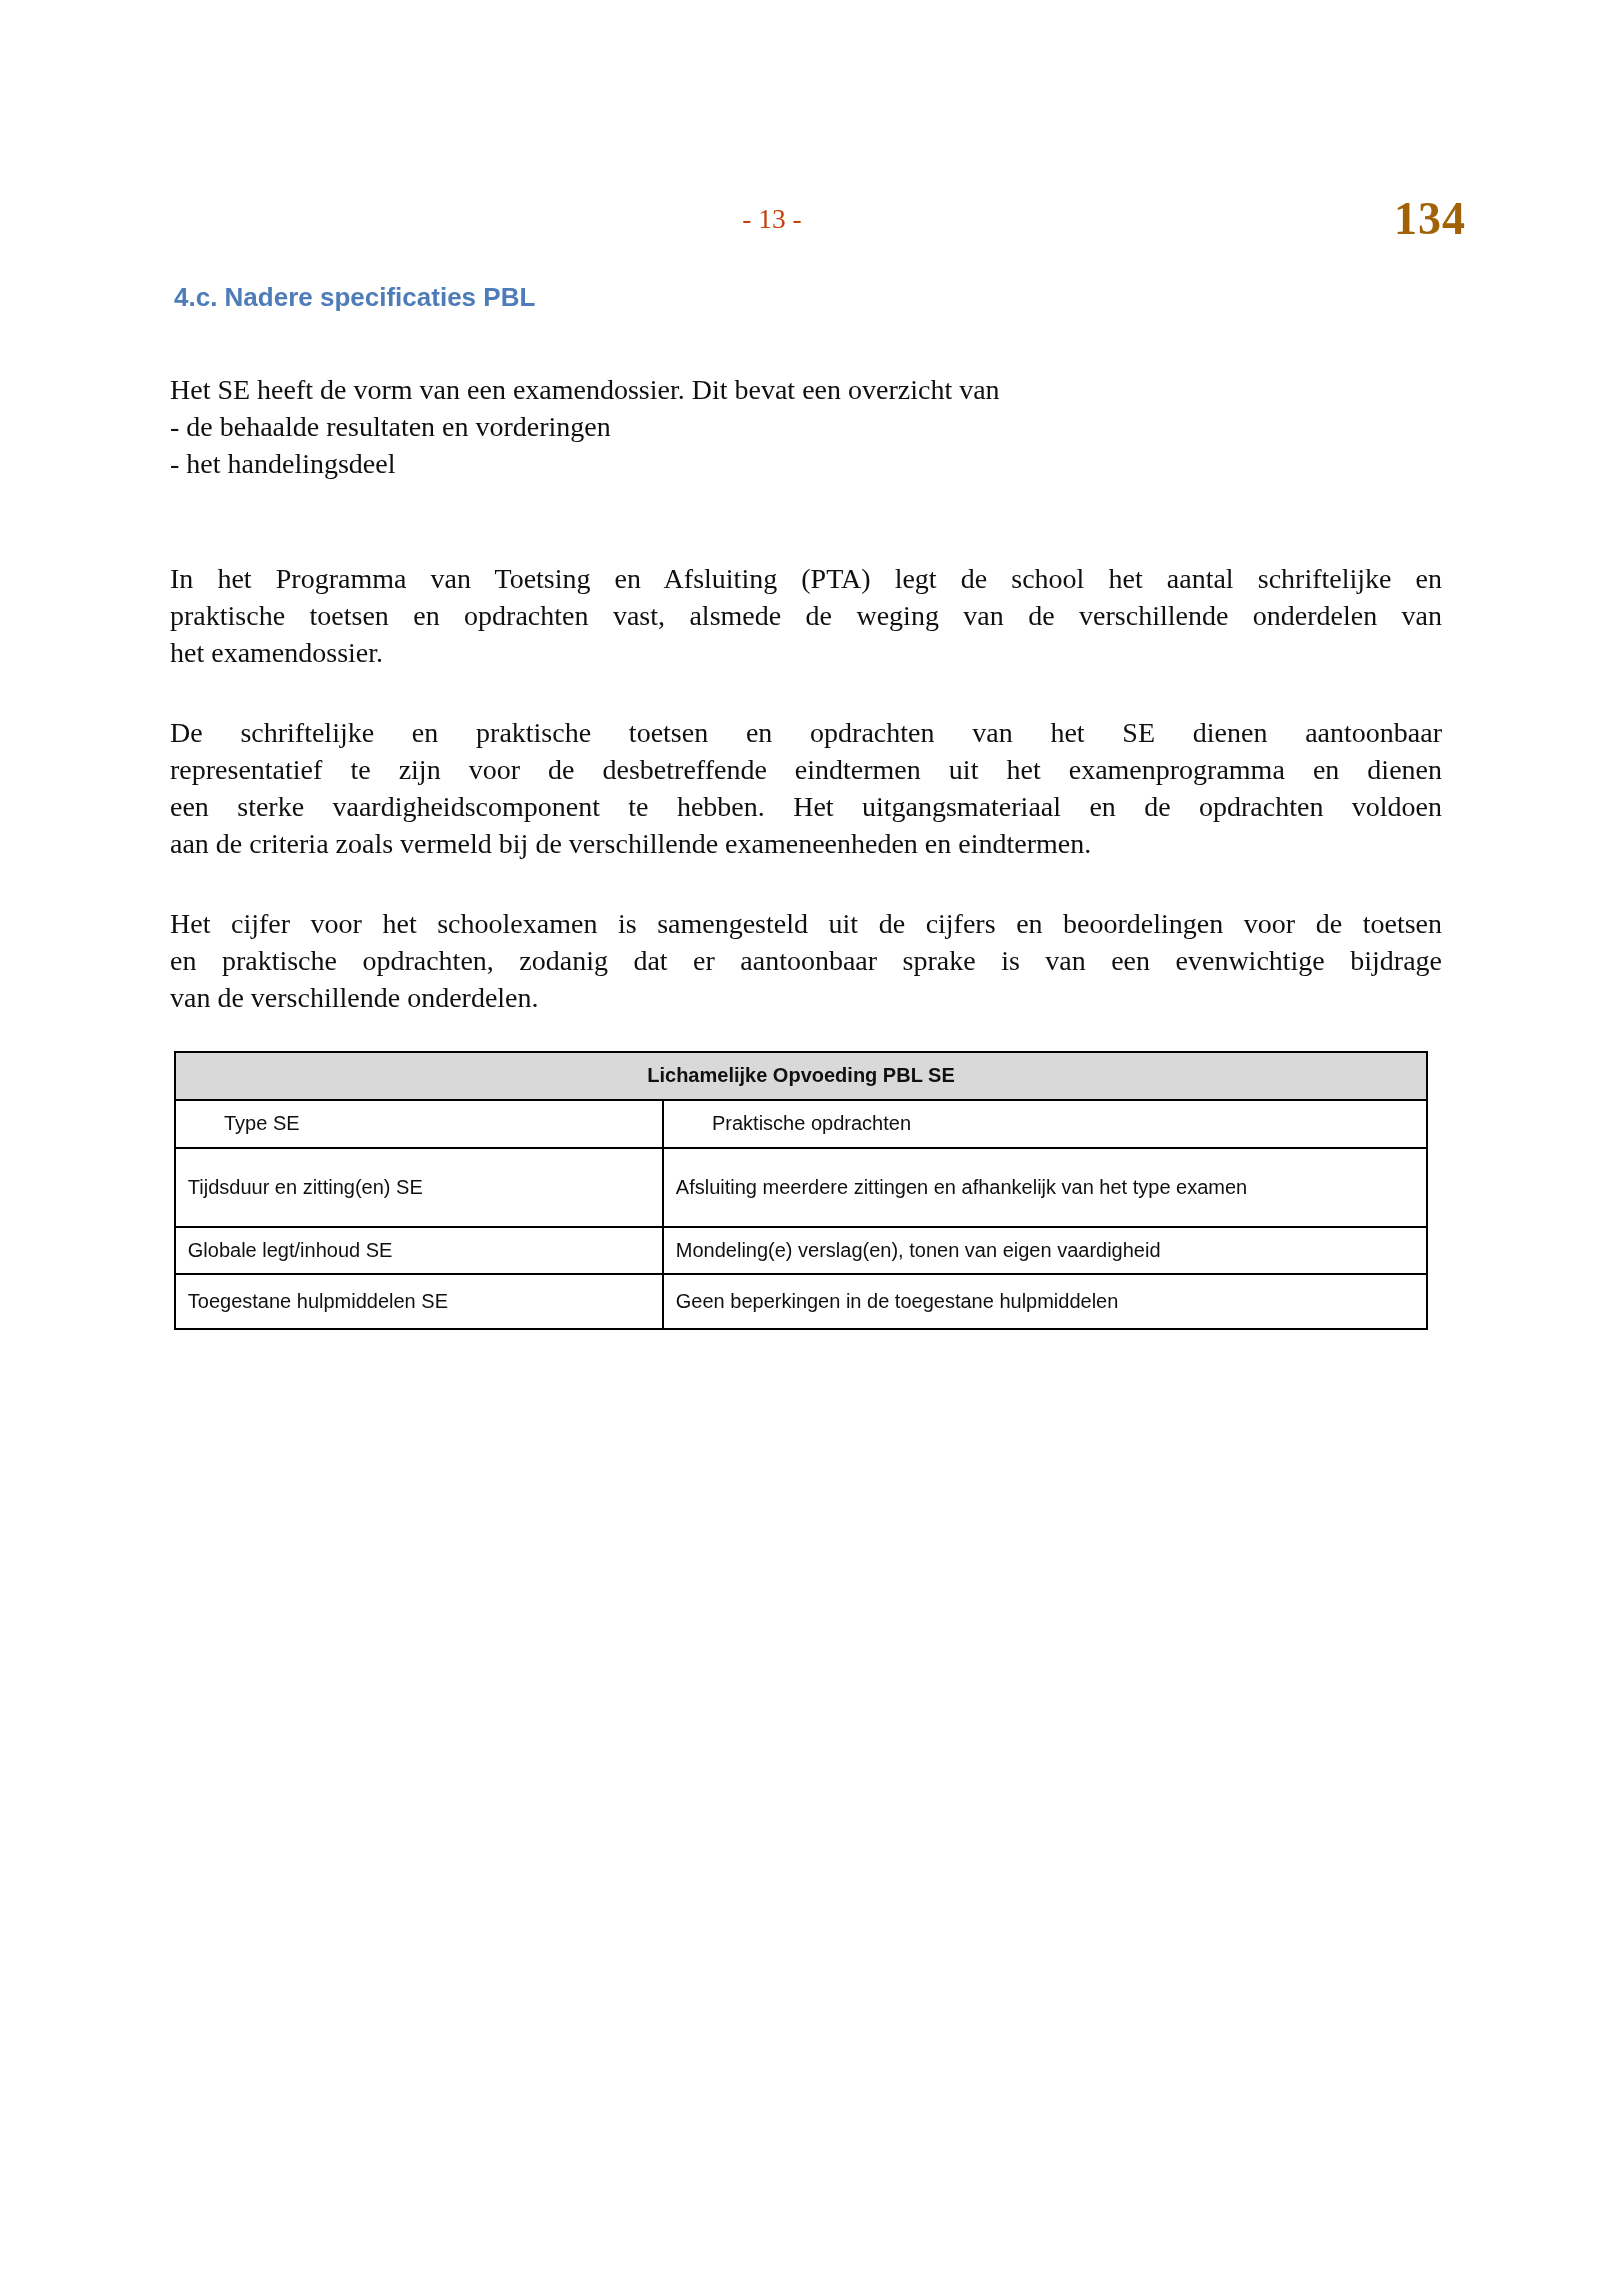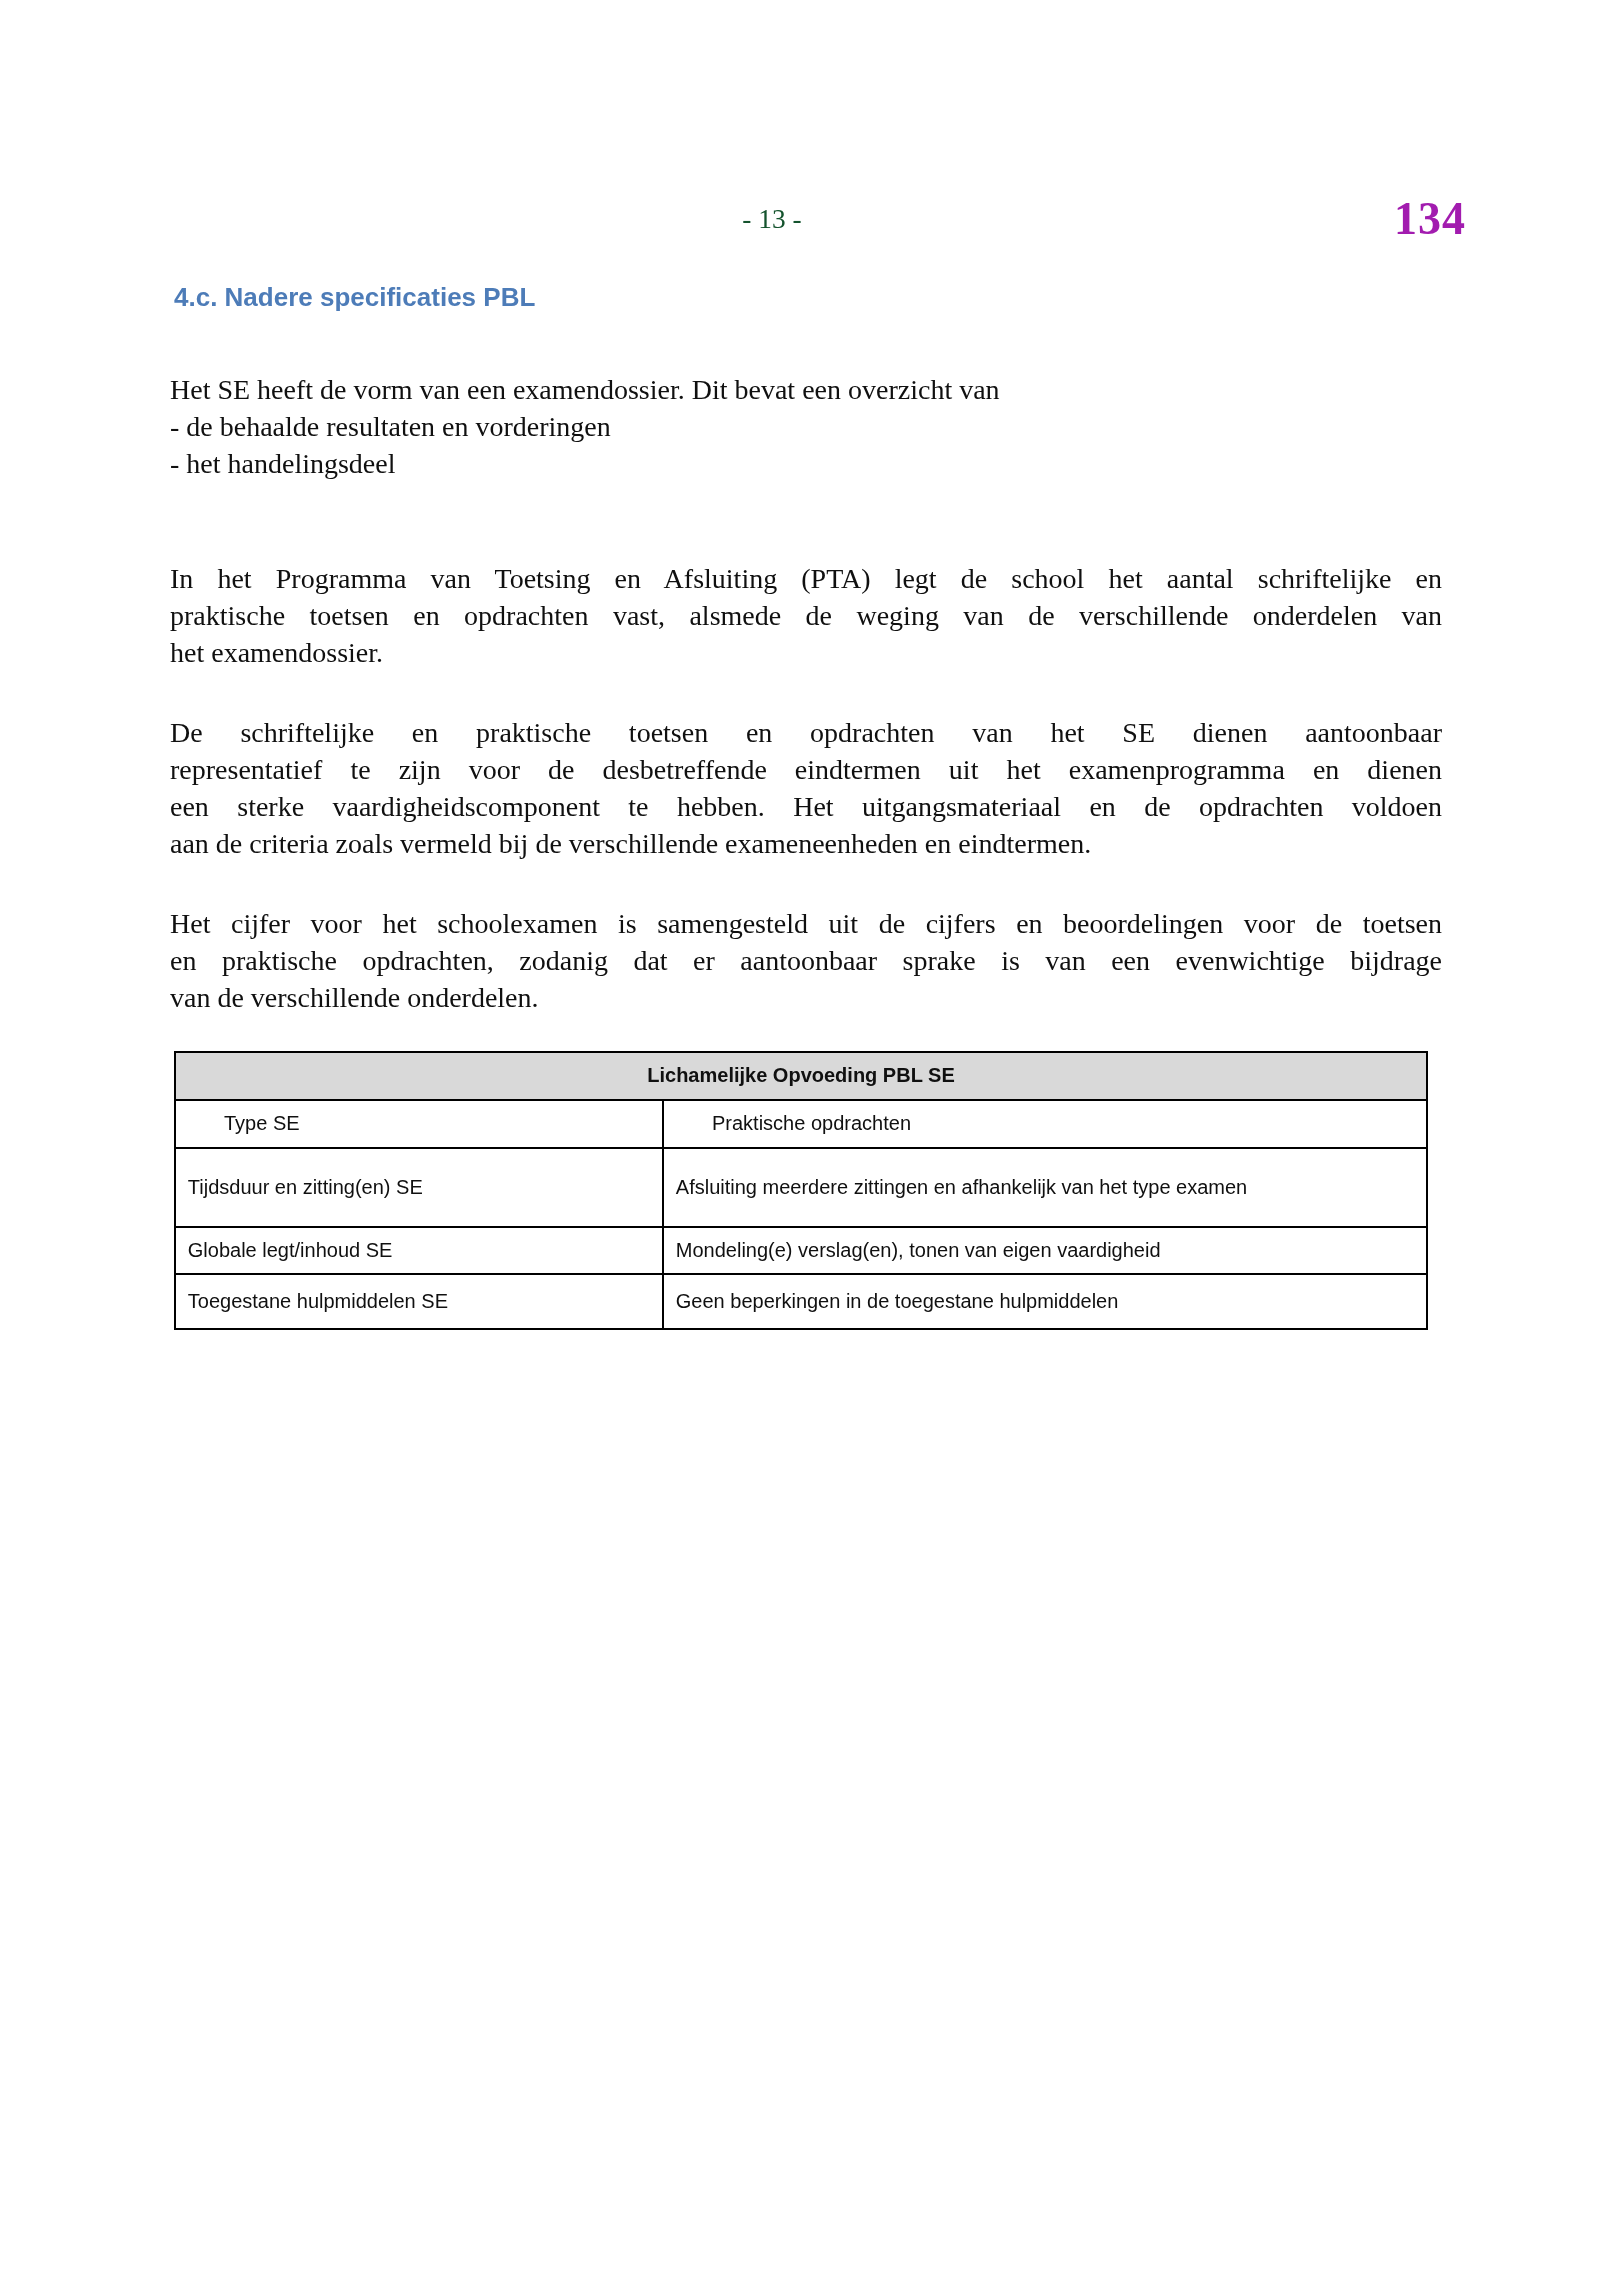--- a/index.html
+++ b/index.html
@@ -13,30 +13,30 @@
     overflow: hidden;
   }
   .pagenum {
     position: absolute;
     top: 204px;
     left: 686px;
     width: 172px;
     text-align: center;
     font-family: "Liberation Serif", "DejaVu Serif", serif;
     font-size: 27.4px;
-    color: #14532d;
+    color: #c2410c;
   }
   .stamp {
     position: absolute;
     top: 192px;
     right: 155px;
     font-family: "Liberation Serif", "DejaVu Serif", serif;
     font-size: 46px;
     font-weight: 700;
-    color: #a21caf;
+    color: #a16207;
     letter-spacing: 1px;
   }
   .heading {
     position: absolute;
     top: 282px;
     left: 174px;
     width: 1272px;
     margin: 0;
     font-size: 26px;
     font-weight: 700;

